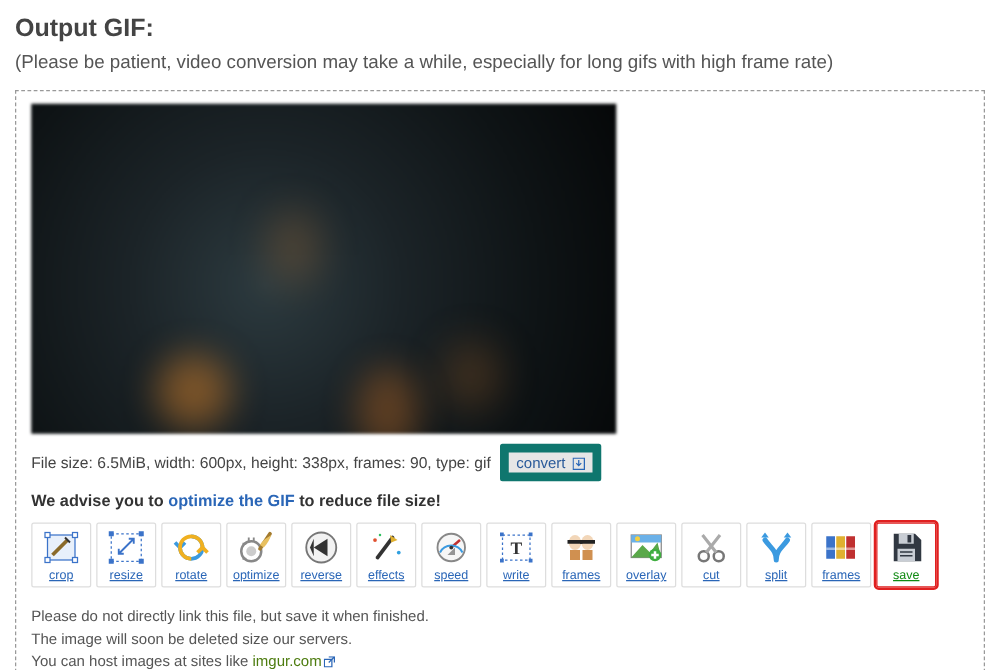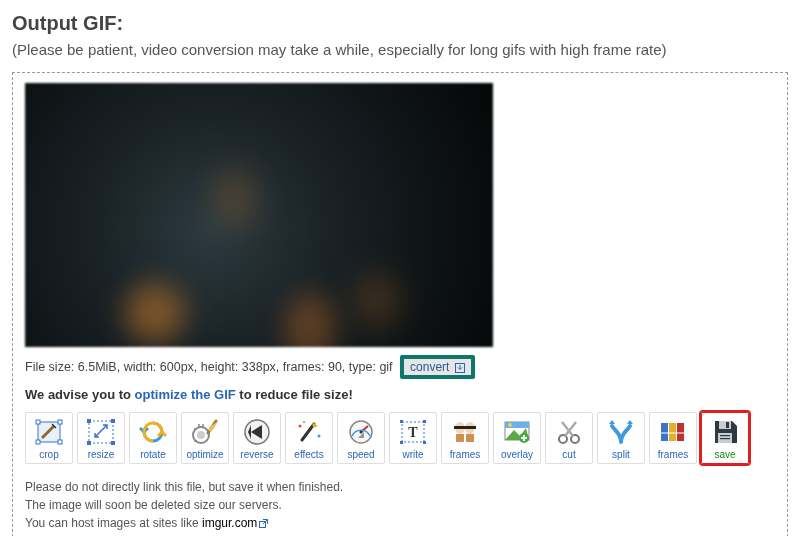--- a/index.html
+++ b/index.html
@@ -72,21 +72,21 @@
   }
   .fileinfo {
     margin-top: 8px;
     font-size: 12.5px;
     color: #444;
   }
   .fileinfo .b { font-weight: 400; }
   .convert-btn {
     display: inline-block;
     background: #e6e6e6;
-    border: 4px solid #0f766e;
+    border: 7px solid #0f766e;
     border-radius: 2px;
     padding: 1px 6px;
     font-size: 12px;
     color: #2a5a9a;
     margin-left: 4px;
     cursor: pointer;
   }
   .dlicon {
     display: inline-block;
     vertical-align: -2px;
@@ -121,34 +121,35 @@
   .tool .ticon {
     flex: 1;
     display: flex;
     align-items: center;
     justify-content: center;
   }
   .tool .tlabel {
     font-size: 10px;
     color: #2a66b7;
     line-height: 1;
+    text-decoration: underline;
   }
   .tool.highlight {
     outline: 2px solid #e02020;
     outline-offset: 0;
     border-color: #e02020;
   }
   .tool.highlight .tlabel { color: #0f8a12; }
   .notes {
     margin-top: 14px;
     font-size: 12px;
     color: #555;
     line-height: 1.5;
   }
-  .notes .link { color: #000000; cursor: pointer; text-align: center; }
+  .notes .link { color: #4d7c0f; cursor: pointer; text-align: center; }
   .ext {
     display: inline-block;
     vertical-align: -1px;
     margin-left: 2px;
   }
   svg { display: block; }
 </style>
 </head>
 <body>
 

